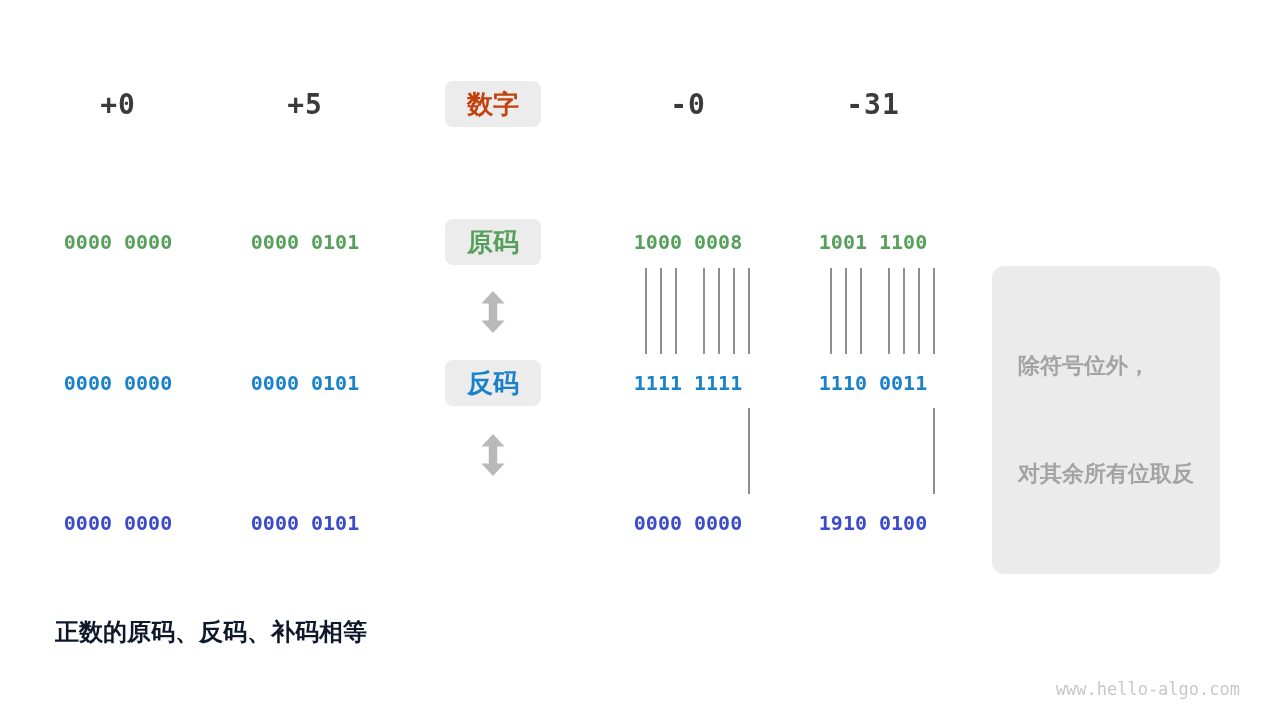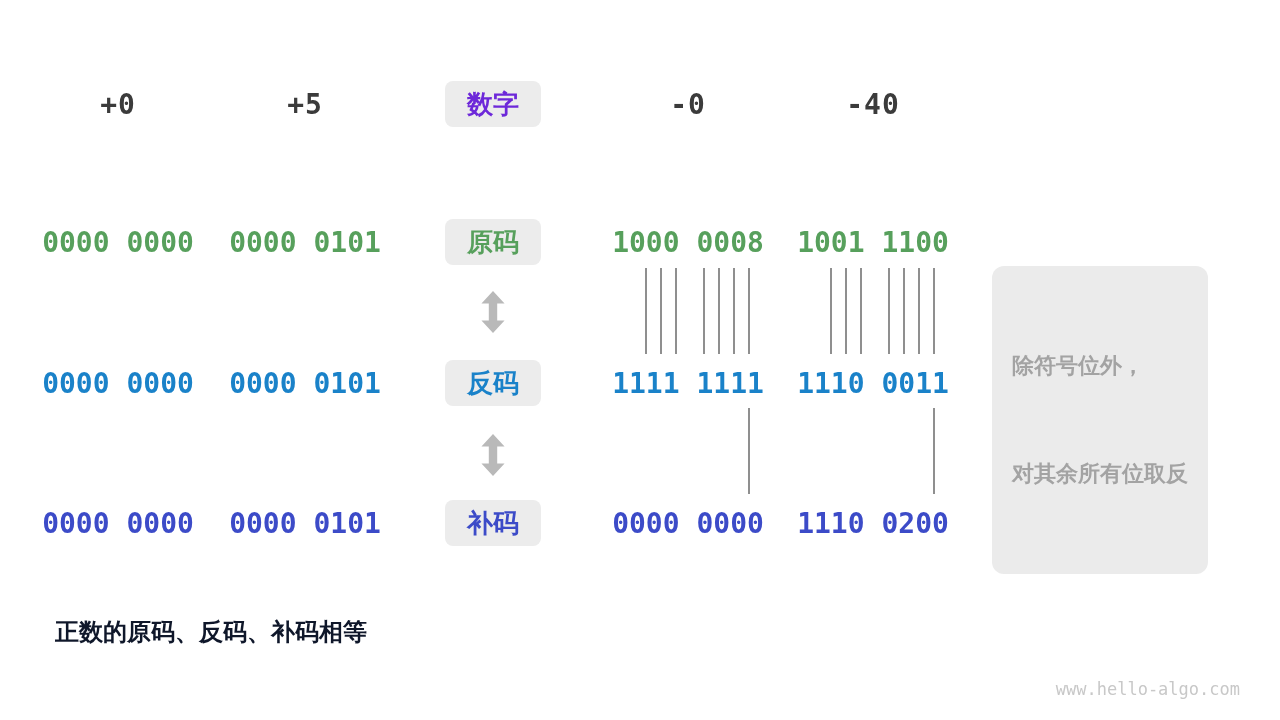--- a/index.html
+++ b/index.html
@@ -30,42 +30,42 @@
   .r4 { top: 523px; }
 
   .num {
     font-family: "DejaVu Sans Mono", monospace;
     font-size: 28px;
     color: #3b3b3b;
     letter-spacing: 1px;
   }
   .bin {
     font-family: "DejaVu Sans Mono", monospace;
-    font-size: 28px;
+    font-size: 20px;
     letter-spacing: 0px;
   }
   .green  { color: #57a05c; }
   .blue   { color: #1a82c9; }
   .indigo { color: #3c4bc8; }
 
   .badge {
     position: absolute;
     transform: translate(-50%, -50%);
     width: 96px;
     height: 46px;
     background: #ececec;
     border-radius: 8px;
     display: flex;
     align-items: center;
     justify-content: center;
     font-size: 26px;
     font-weight: bold;
     white-space: nowrap;
   }
-  .badge.dark { color: #6d28d9; }
+  .badge.dark { color: #c2410c; }
 
   .vline {
     position: absolute;
     width: 2px;
     height: 86px;
     top: 268px;
     background: #8f8f8f;
   }
   .vline.lower { top: 408px; }
 
@@ -77,21 +77,21 @@
   }
 
   .note {
     position: absolute;
     background: #ebebeb;
     border-radius: 12px;
     color: #a3a3a3;
     font-weight: bold;
     font-size: 22px;
     line-height: 36px;
-    padding: 10px 20px;
+    padding: 10px 26px;
     white-space: pre;
   }
   .note1 { left: 992px; top: 266px; }
   .note2 { left: 992px; top: 428px; padding: 5px 20px; }
 
   .caption {
     position: absolute;
     top: 632px;
     transform: translateY(-50%);
     font-size: 24px;
@@ -115,21 +115,21 @@
 <body>
 
 <div class="canvas">
 
   <div class="cell num c1 r1">+0</div>
   <div class="cell num c2 r1">+5</div>
   <div class="badge dark c3 r1">
     <span>数字</span>
   </div>
   <div class="cell num c4 r1">-0</div>
-  <div class="cell num c5 r1">-40</div>
+  <div class="cell num c5 r1">-31</div>
 
   <div class="cell bin green c1 r2">0000 0000</div>
   <div class="cell bin green c2 r2">0000 0101</div>
   <div class="badge green c3 r2">
     <span>原码</span>
   </div>
   <div class="cell bin green c4 r2">1000 0008</div>
   <div class="cell bin green c5 r2">1001 1100</div>
 
   <div class="vline" style="left:645px"></div>
@@ -161,25 +161,22 @@
 
   <div class="vline lower" style="left:748px"></div>
   <div class="vline lower" style="left:933px"></div>
 
   <svg class="arrow" style="left:493px; top:455px" viewBox="0 0 24 40">
     <path d="M12 0 L23 12 H16 V28 H23 L12 40 L1 28 H8 V12 H1 Z" fill="#b9b9b9"></path>
   </svg>
 
   <div class="cell bin indigo c1 r4">0000 0000</div>
   <div class="cell bin indigo c2 r4">0000 0101</div>
-  <div class="badge indigo c3 r4">
-    <span>补码</span>
-  </div>
   <div class="cell bin indigo c4 r4">0000 0000</div>
-  <div class="cell bin indigo c5 r4">1110 0200</div>
+  <div class="cell bin indigo c5 r4">1910 0100</div>
 
   <div class="note note1">
     <div>除符号位外，</div>
     <div>对其余所有位取反</div>
   </div>
 
   <div class="caption cap-pos">正数的原码、反码、补码相等</div>
 
   <div class="watermark">www.hello-algo.com</div>
 

